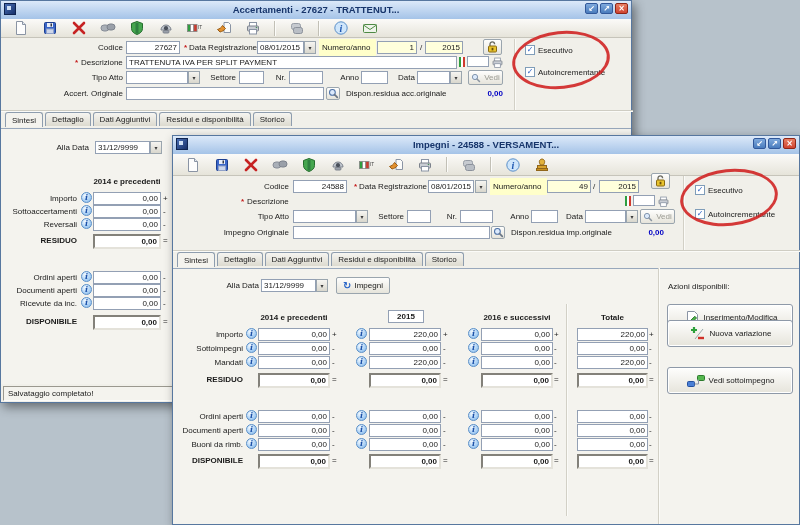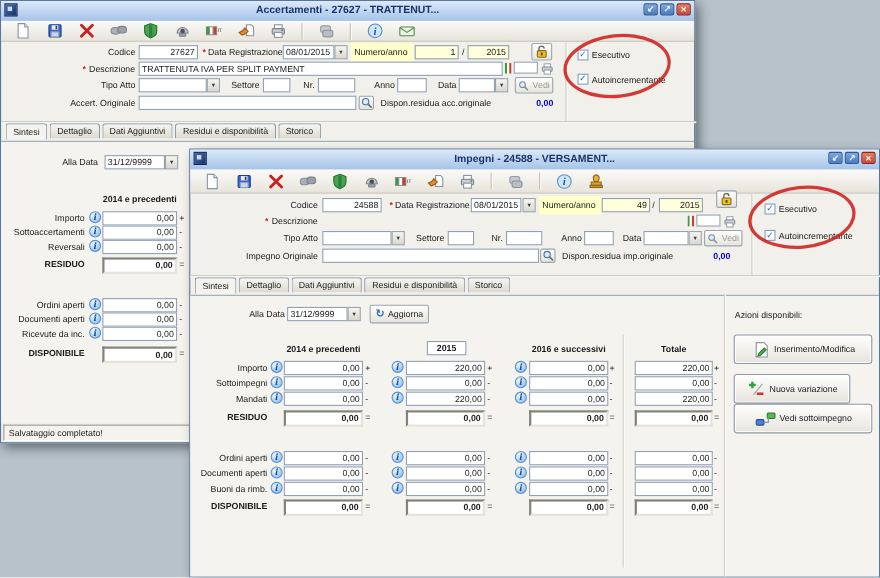--- a/index.html
+++ b/index.html
@@ -431,40 +431,40 @@
       <span class="tab">Residui e disponibilità</span>
       <span class="tab">Storico</span>
     </div>
     <div class="panel" style="top:132px;height:256px"></div>
 
     <div class="lbl" style="left:36px;top:145px;width:50px">Alla Data</div>
     <div class="fld" style="left:88px;top:143px;width:55px">31/12/9999</div>
     <span class="ddbtn glyph" style="left:143px;top:143px">▾</span>
     <span class="btn3d" style="left:163px;top:141px;width:54px;height:17px">
         <span class="refresh glyph">↻</span>
-        <span>Aggiorna</span>
+        <span>Impegni</span>
       </span>
 
     <div class="vline" style="left:393px;top:168px;height:212px"></div>
     <div class="vline" style="left:485px;top:132px;height:256px"></div>
 
     <div class="hdr" style="left:83px;top:177px;width:76px">2014 e precedenti</div>
     <div class="fld" style="left:215px;top:174px;width:36px;text-align:center;font-weight:bold">2015</div>
     <div class="hdr" style="left:294px;top:177px;width:100px">2016 e successivi</div>
     <div class="hdr" style="left:404px;top:177px;width:71px">Totale</div>
 
     <div class="llbl" style="left:495px;top:146px">Azioni disponibili:</div>
     <span class="btn3d big" style="left:494px;top:168px;width:126px;height:27px">
         <svg width="18" height="18" viewBox="0 0 18 18">
           <path d="M4.5 2.5h7l3 3v10h-10z" fill="#fff" stroke="#8a94a4"></path>
           <path d="M13.5 9l-5 5-2.5.8.8-2.5 5-5z" fill="#4db04a" stroke="#2d7a2d"></path>
         </svg>
         <span>Inserimento/Modifica</span>
       </span>
-    <span class="btn3d big" style="left:494px;top:204px;width:106px;height:27px">
+    <span class="btn3d big" style="left:494px;top:184px;width:126px;height:27px">
         <svg width="18" height="18" viewBox="0 0 18 18">
           <path d="M5 2v6M2 5h6" stroke="#2ca03a" stroke-width="2.2"></path>
           <path d="M14 4L6 14" stroke="#9aa" stroke-width="1"></path>
           <path d="M9 13h6" stroke="#d03028" stroke-width="2.4"></path>
         </svg>
         <span>Nuova variazione</span>
       </span>
     <span class="btn3d big" style="left:494px;top:231px;width:126px;height:27px">
         <svg width="20" height="16" viewBox="0 0 20 16">
           <rect x="11.5" y="2.5" width="7" height="5" rx="1" fill="#55b84f" stroke="#2d7a2d"></rect>

